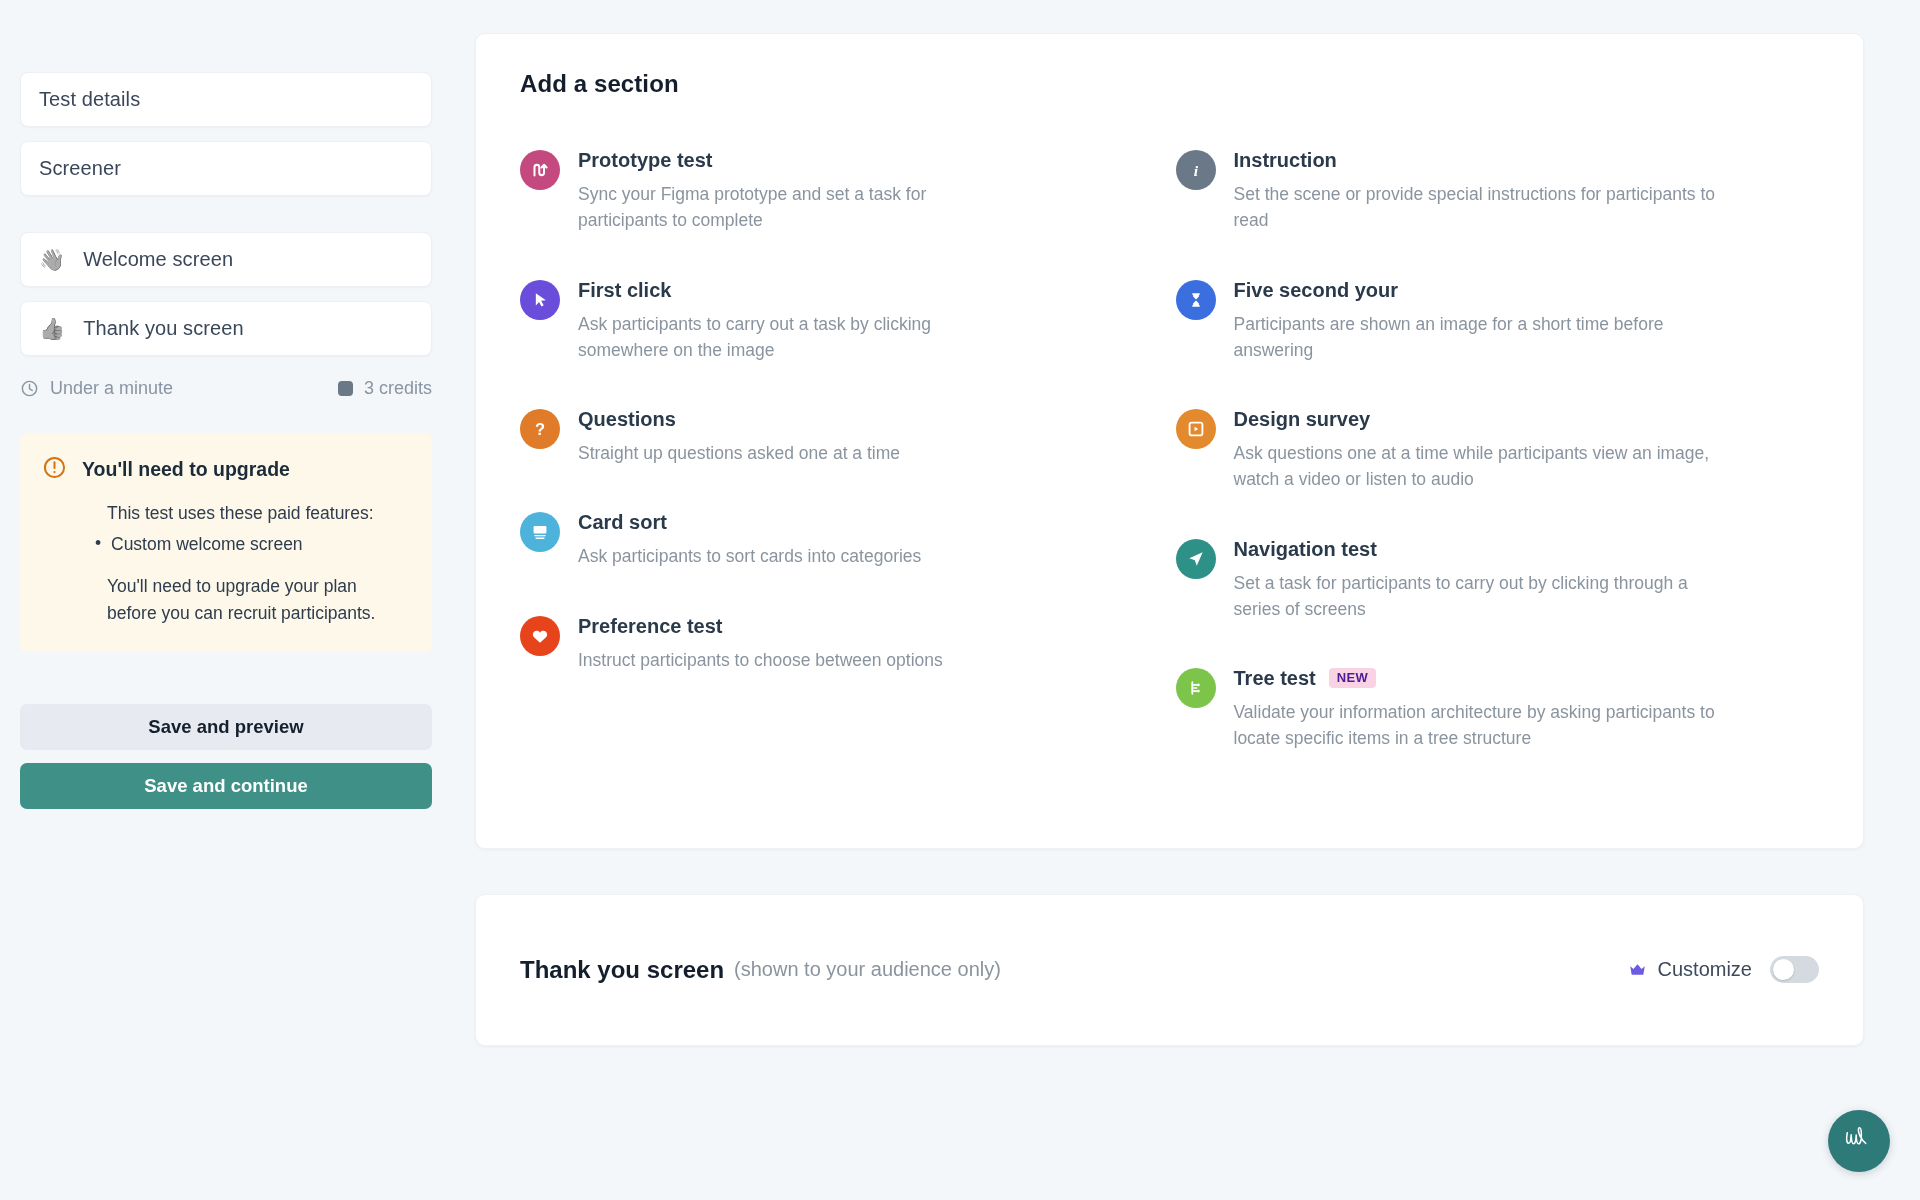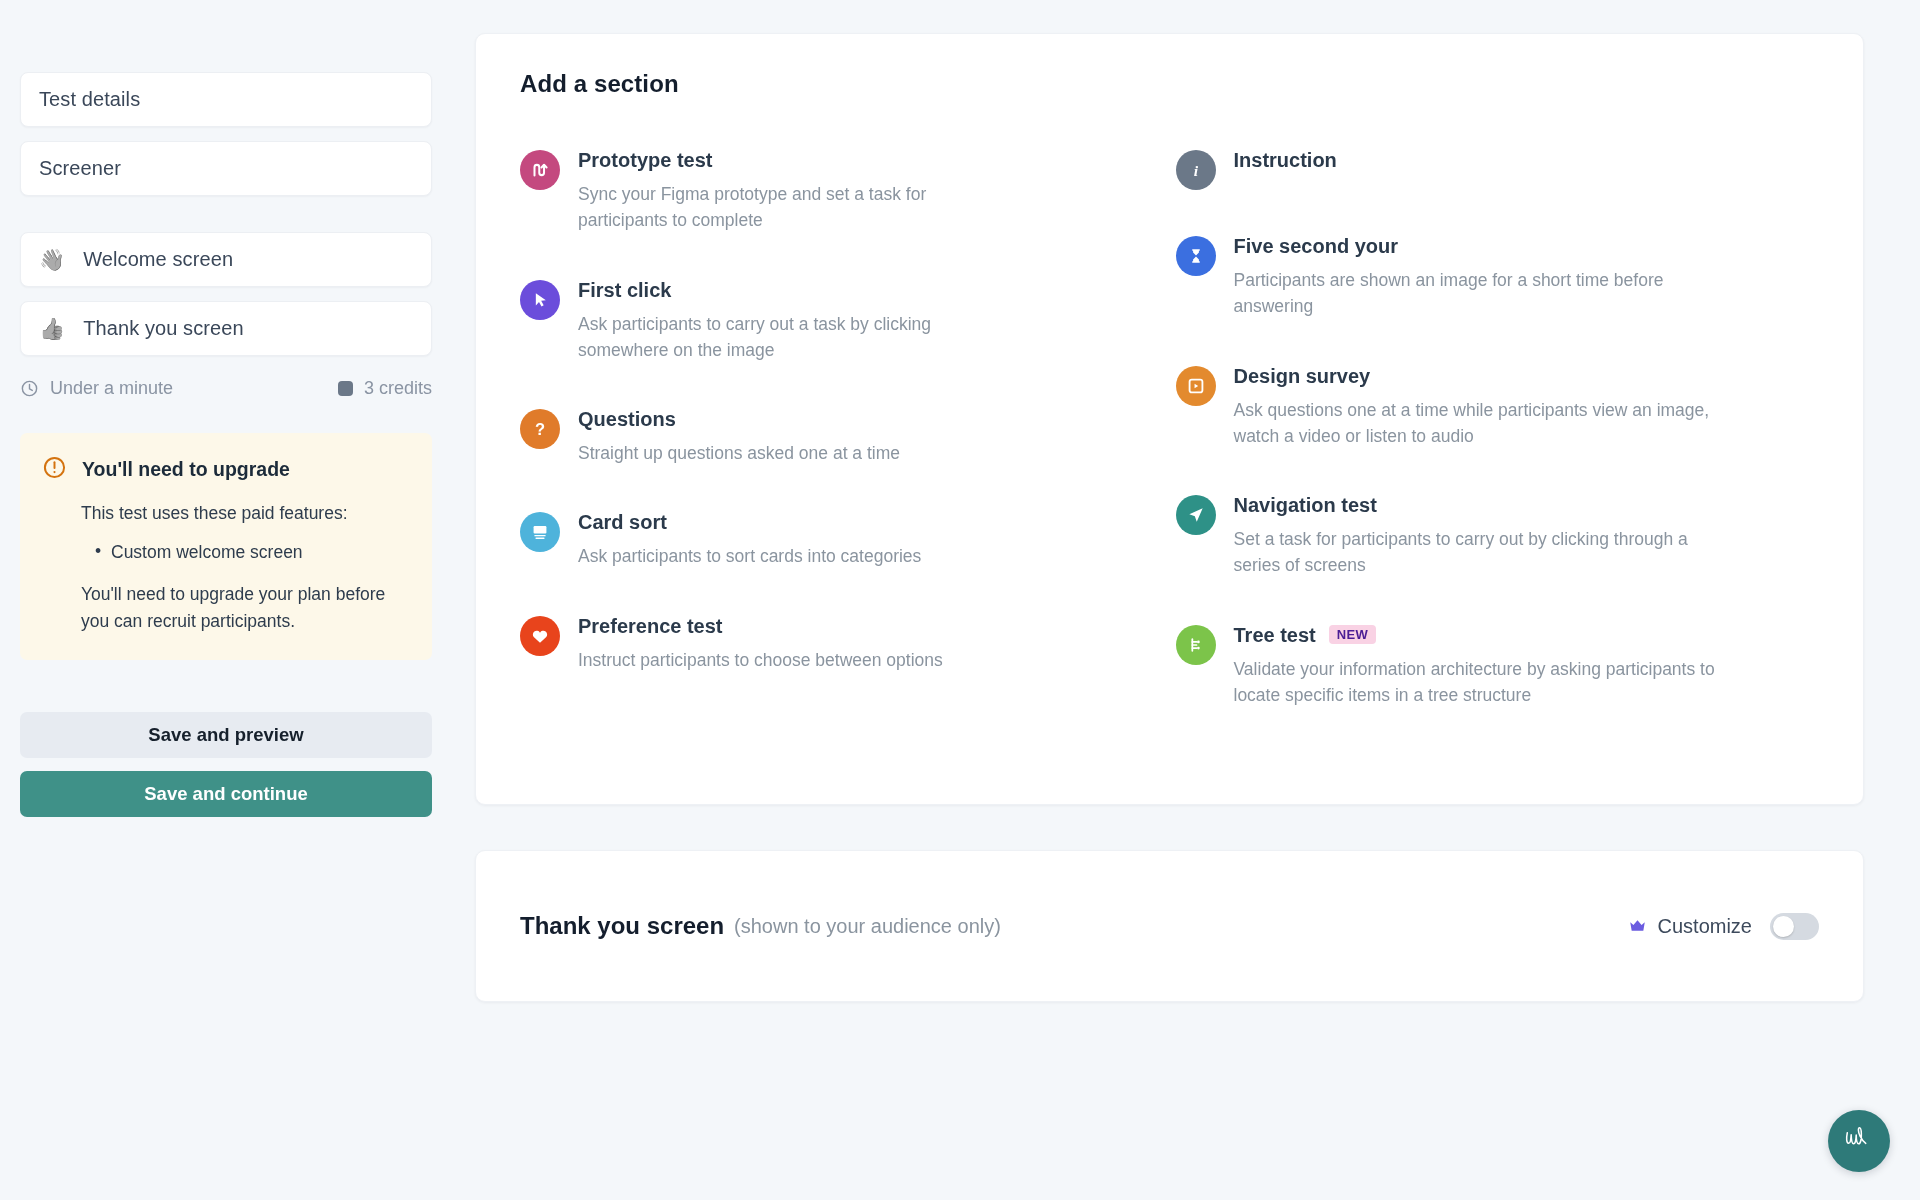--- a/index.html
+++ b/index.html
@@ -64,22 +64,22 @@
   .upgrade {
     width: 412px;
     background: #fdf8e9;
     border-radius: 7px;
     padding: 22px 24px 26px 22px;
   }
   .upg-head { display: flex; align-items: center; margin-bottom: 16px; }
   .upg-head .warn-ic { margin-right: 15px; flex: 0 0 auto; }
   .upg-title { font-size: 19.5px; font-weight: bold; color: #1c2b3a; }
   .upg-body { padding-left: 39px; }
-  .upg-p { font-size: 17.5px; color: #2e3c4d; line-height: 1.5; }
-  .upg-list { list-style: none; margin: 16px 0 18px 14px; }
+  .upg-p { font-size: 17.5px; color: #2e3c4d; line-height: 1.5; margin-left: 26px; }
+  .upg-list { list-style: none; margin: 8px 0 18px 14px; }
   .upg-list li { font-size: 17.5px; color: #2e3c4d; position: relative; padding-left: 16px; }
   .upg-list li:before {
     content: "•"; position: absolute; left: 0; top: -1px;
   }
 
   .btn {
     width: 412px; height: 46px;
     border-radius: 7px;
     border: none;
     font-size: 18.5px;
@@ -347,20 +347,21 @@
           <div class="opt">
             <span class="opt-ic" style="background:#6b7888">
               <svg width="22" height="22" viewBox="0 0 24 24">
                 <text x="12" y="18" text-anchor="middle" fill="#fff" font-size="17" font-weight="bold" font-style="italic" font-family="Liberation Serif, serif">i</text>
               </svg>
             </span>
             <div class="opt-body">
               <div class="opt-title">
                 <span>Instruction</span>
               </div>
+              <div class="opt-desc wide">Set the scene or provide special instructions for participants to read</div>
             </div>
           </div>
 
           <div class="opt">
             <span class="opt-ic" style="background:#3b6fe0">
               <svg width="20" height="20" viewBox="0 0 24 24" fill="#fff">
                 <path d="M7.5 4h9v1.6h-1v2.1L12 11.3 8.5 7.7V5.6h-1zM7.5 20h9v-1.6h-1v-2.1L12 12.7l-3.5 3.6v2.1h-1z"></path>
               </svg>
             </span>
             <div class="opt-body">

